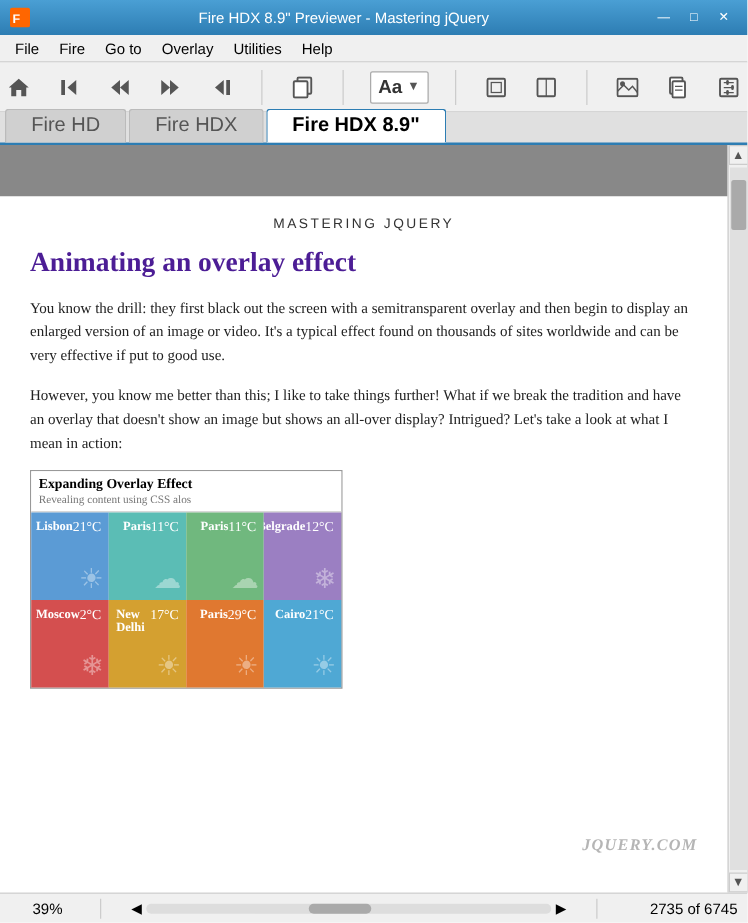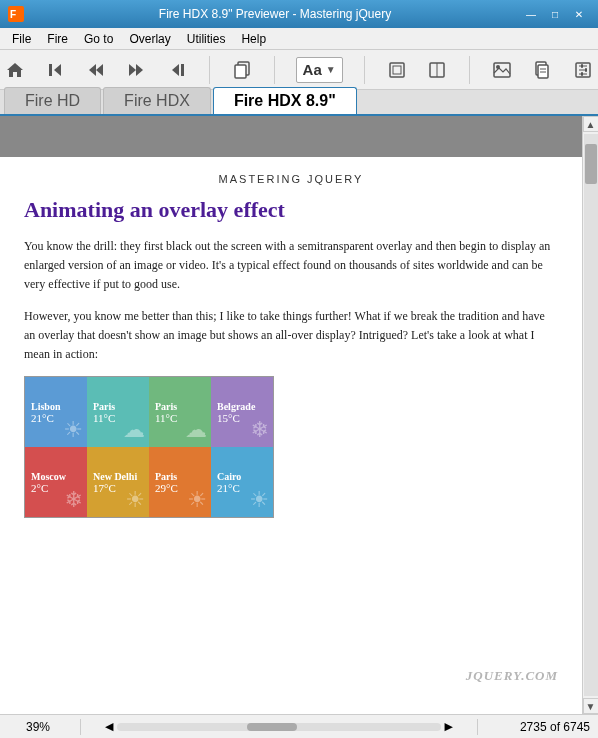--- a/index.html
+++ b/index.html
@@ -190,22 +190,22 @@
       color: #777;
       font-weight: normal;
     }
     .overlay-grid {
       display: grid;
       grid-template-columns: repeat(4, 1fr);
       grid-template-rows: repeat(2, 70px);
     }
     .overlay-cell {
       display: flex;
-      flex-direction: column;
-      justify-content: center;
+      flex-direction: row;
+      justify-content: flex-end;
       padding: 6px;
       color: white;
       font-size: 10px;
       position: relative;
       overflow: hidden;
     }
     .overlay-cell .city { font-weight: bold; font-size: 10px; }
     .overlay-cell .temp { font-size: 11px; }
     .overlay-cell .icon-shape {
       position: absolute;
@@ -348,39 +348,43 @@
 <div class="content-wrapper">
   <div class="content-area" style="position:relative;">
     <div class="book-title">MASTERING JQUERY</div>
 
     <h1 class="chapter-title">Animating an overlay effect</h1>
 
     <p class="body-text">You know the drill: they first black out the screen with a semitransparent overlay and then begin to display an enlarged version of an image or video. It's a typical effect found on thousands of sites worldwide and can be very effective if put to good use.</p>
     <p class="body-text">However, you know me better than this; I like to take things further! What if we break the tradition and have an overlay that doesn't show an image but shows an all-over display? Intrigued? Let's take a look at what I mean in action:</p>
 
     <div class="overlay-widget">
+      <div class="overlay-widget-header">
+        <span>Expanding Overlay Effect</span><br>
+        <span class="overlay-widget-sub">Revealing content using CSS alos</span>
+      </div>
       <div class="overlay-grid">
         <div class="overlay-cell" style="background:#5b9bd5;">
           <span class="city">Lisbon</span>
           <span class="temp">21°C</span>
           <span class="icon-shape">☀</span>
         </div>
         <div class="overlay-cell" style="background:#5bbdb5;">
           <span class="city">Paris</span>
           <span class="temp">11°C</span>
           <span class="icon-shape">☁</span>
         </div>
         <div class="overlay-cell" style="background:#70b87e;">
           <span class="city">Paris</span>
           <span class="temp">11°C</span>
           <span class="icon-shape">☁</span>
         </div>
         <div class="overlay-cell" style="background:#9b7fc2;">
           <span class="city">Belgrade</span>
-          <span class="temp">15°C</span>
+          <span class="temp">12°C</span>
           <span class="icon-shape">❄</span>
         </div>
         <div class="overlay-cell" style="background:#d44f4f;">
           <span class="city">Moscow</span>
           <span class="temp">2°C</span>
           <span class="icon-shape">❄</span>
         </div>
         <div class="overlay-cell" style="background:#d4a030;">
           <span class="city">New Delhi</span>
           <span class="temp">17°C</span>

